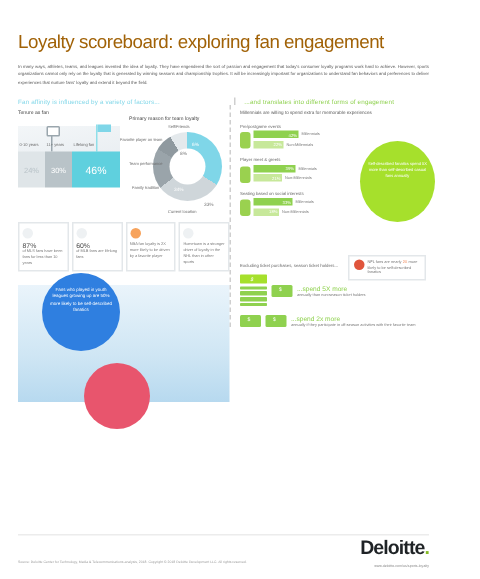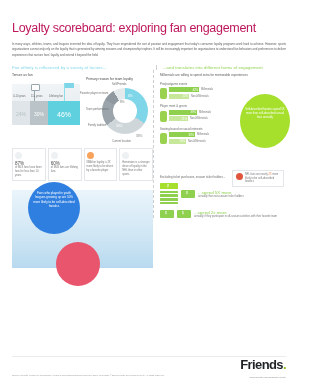--- a/index.html
+++ b/index.html
@@ -8,21 +8,21 @@
     font-family: "Liberation Sans", sans-serif;
     color:#3c3c3c;
     position:relative;
     overflow:hidden;
   }
   .page { position:relative; width:298px; height:386px; background:#fff; }
 
   
   .hdr { padding:22px 12px 0 12px; }
   .title {
-    font-size:12.5px; font-weight:400; color:#be185d;
+    font-size:12.5px; font-weight:400; color:#a16207;
     letter-spacing:-.3px; line-height:1.1; white-space:nowrap;
   }
   .intro {
     margin-top:6px; font-size:2.9px; line-height:1.85; color:#5a5a5a;
     text-align:justify;
   }
 
   
   .sect-row { display:flex; margin-top:7px; padding:0 12px; gap:6px; }
   .sect-l { width:141px; }
@@ -363,17 +363,17 @@
           <div class="hd">...spend 2x more</div>
           <div class="sub">annually if they participate in off-season activities with their favorite team</div>
         </div>
       </div>
     </div>
   </div>
 
   <div class="footer">
     <div class="hr"></div>
     <div class="fnote">Source: Deloitte Center for Technology, Media &amp; Telecommunications analysis, 2018. Copyright © 2018 Deloitte Development LLC. All rights reserved.</div>
-    <div class="deloitte"><span>Friends</span><span class="dot">.</span></div>
+    <div class="deloitte"><span>Deloitte</span><span class="dot">.</span></div>
     <div class="furl">www.deloitte.com/us/sports-loyalty</div>
   </div>
 
 </div>
 
 </body></html>

